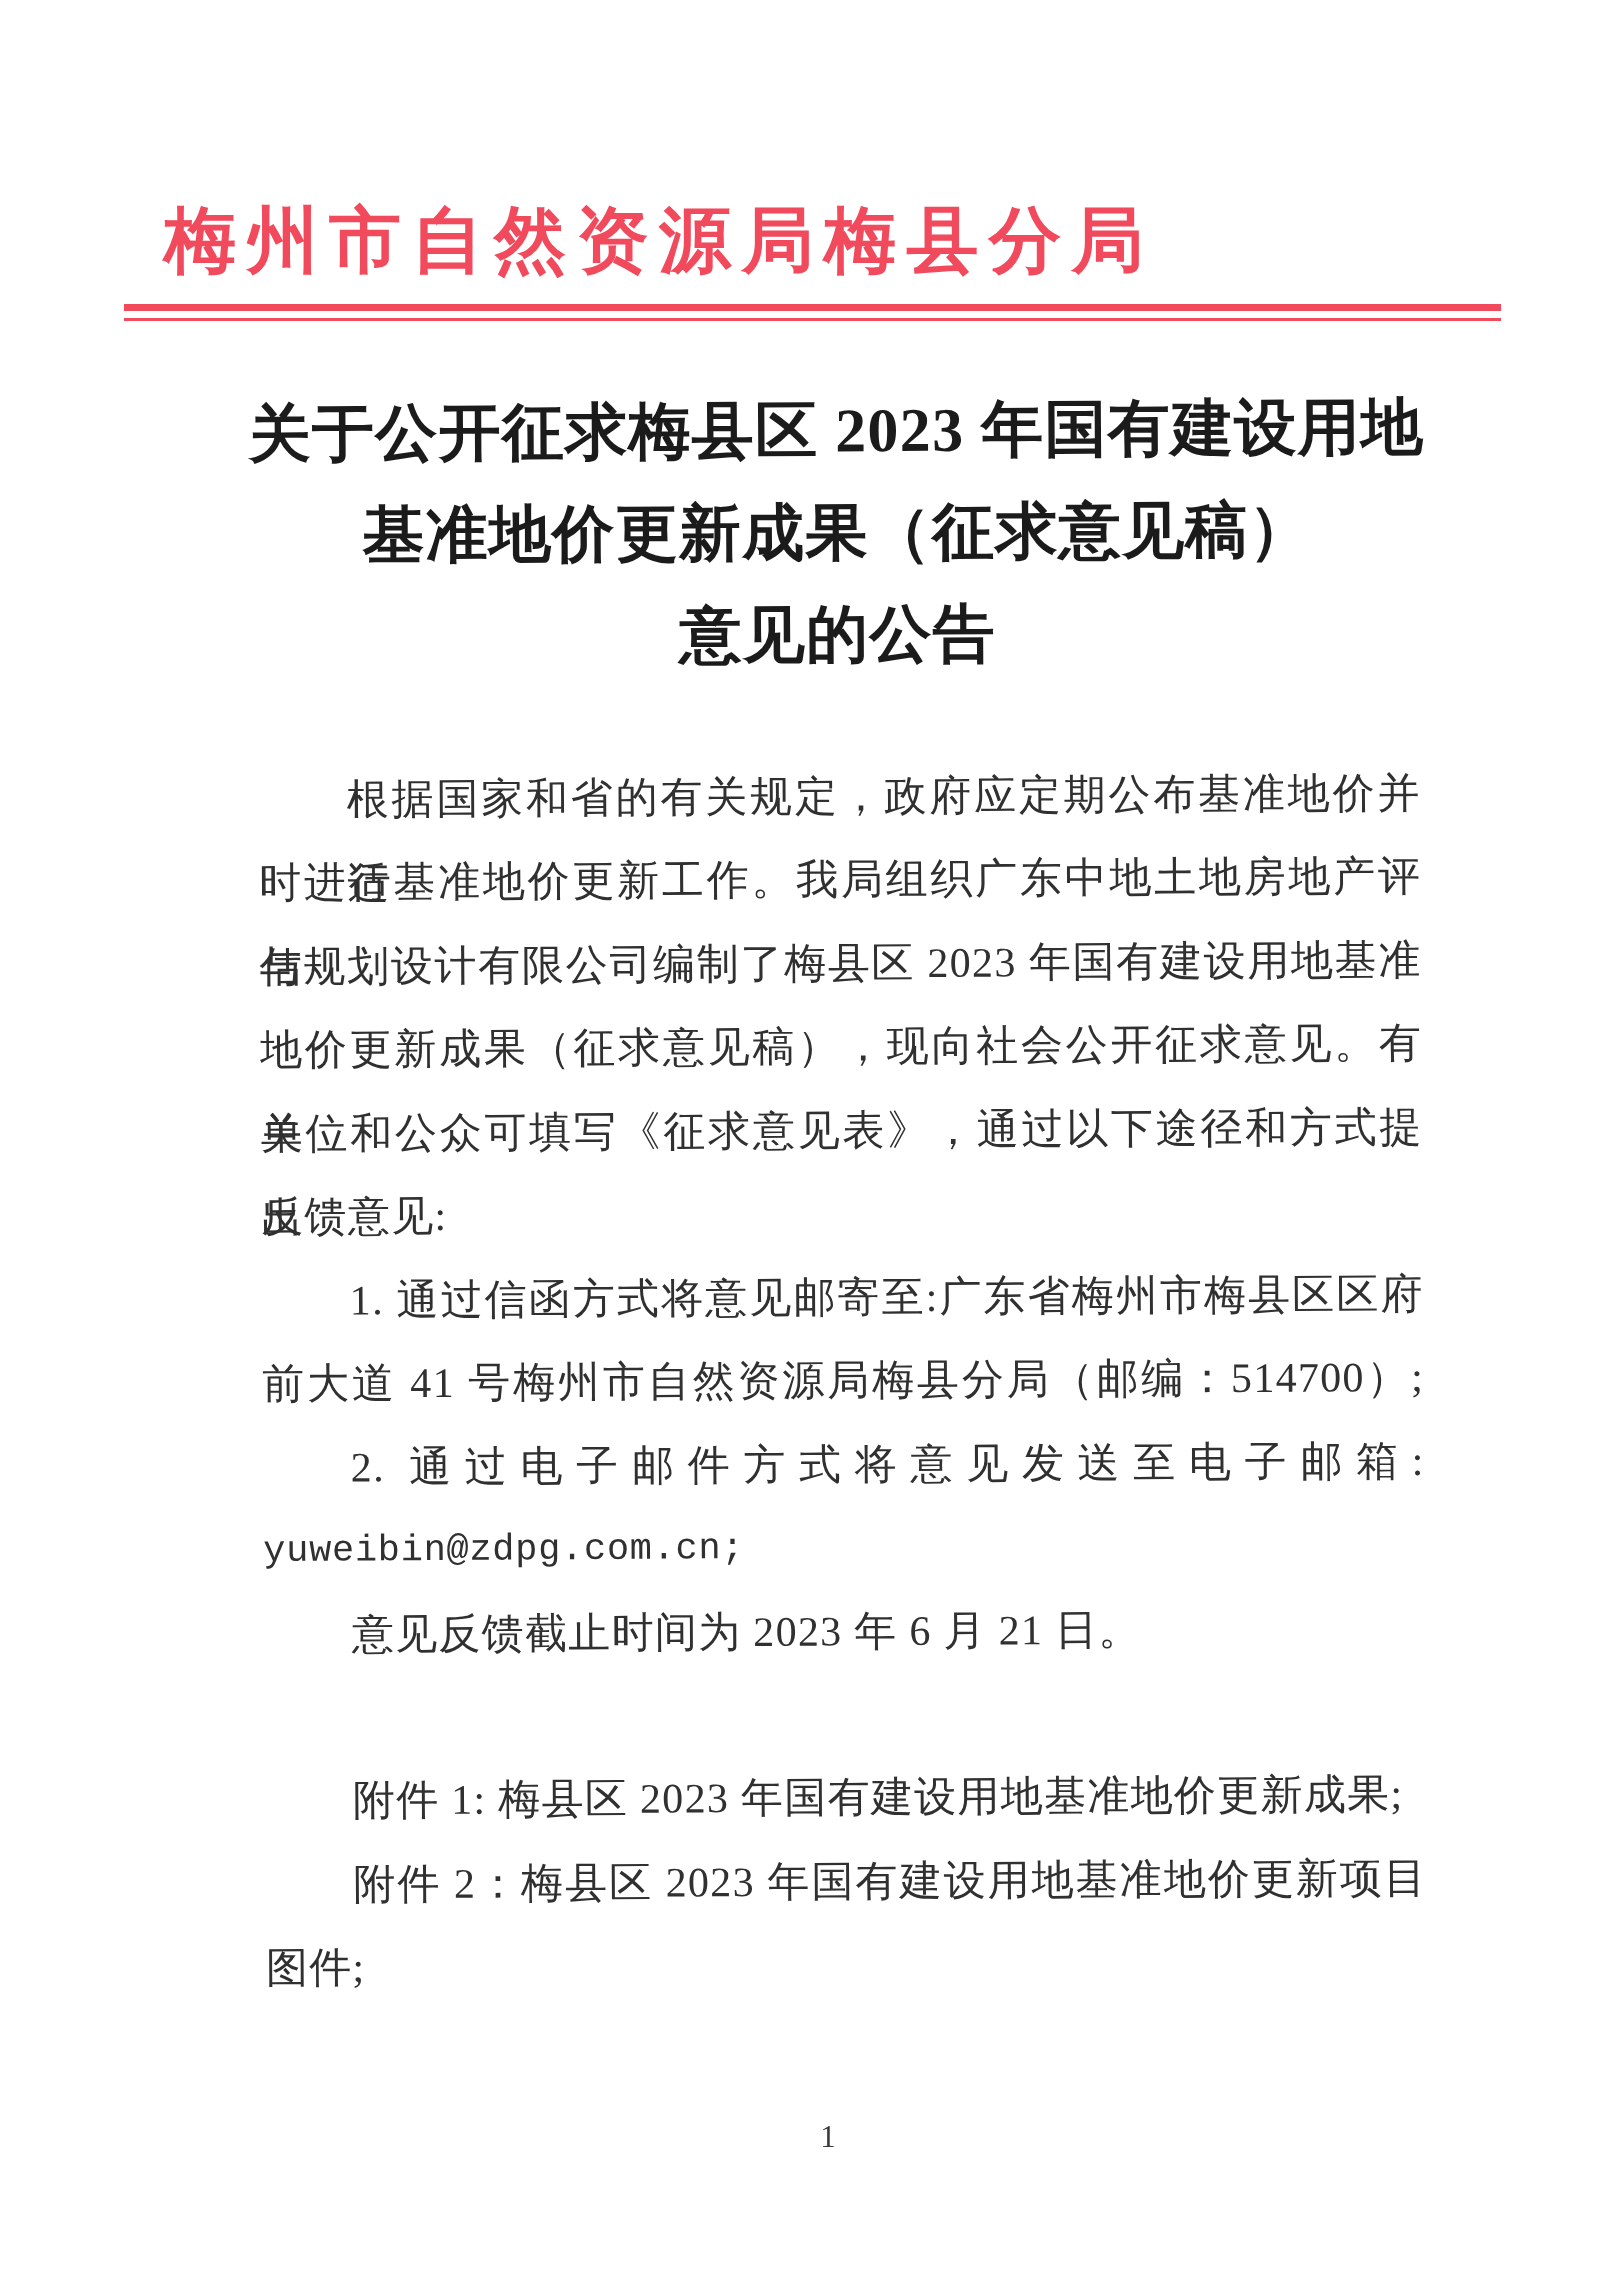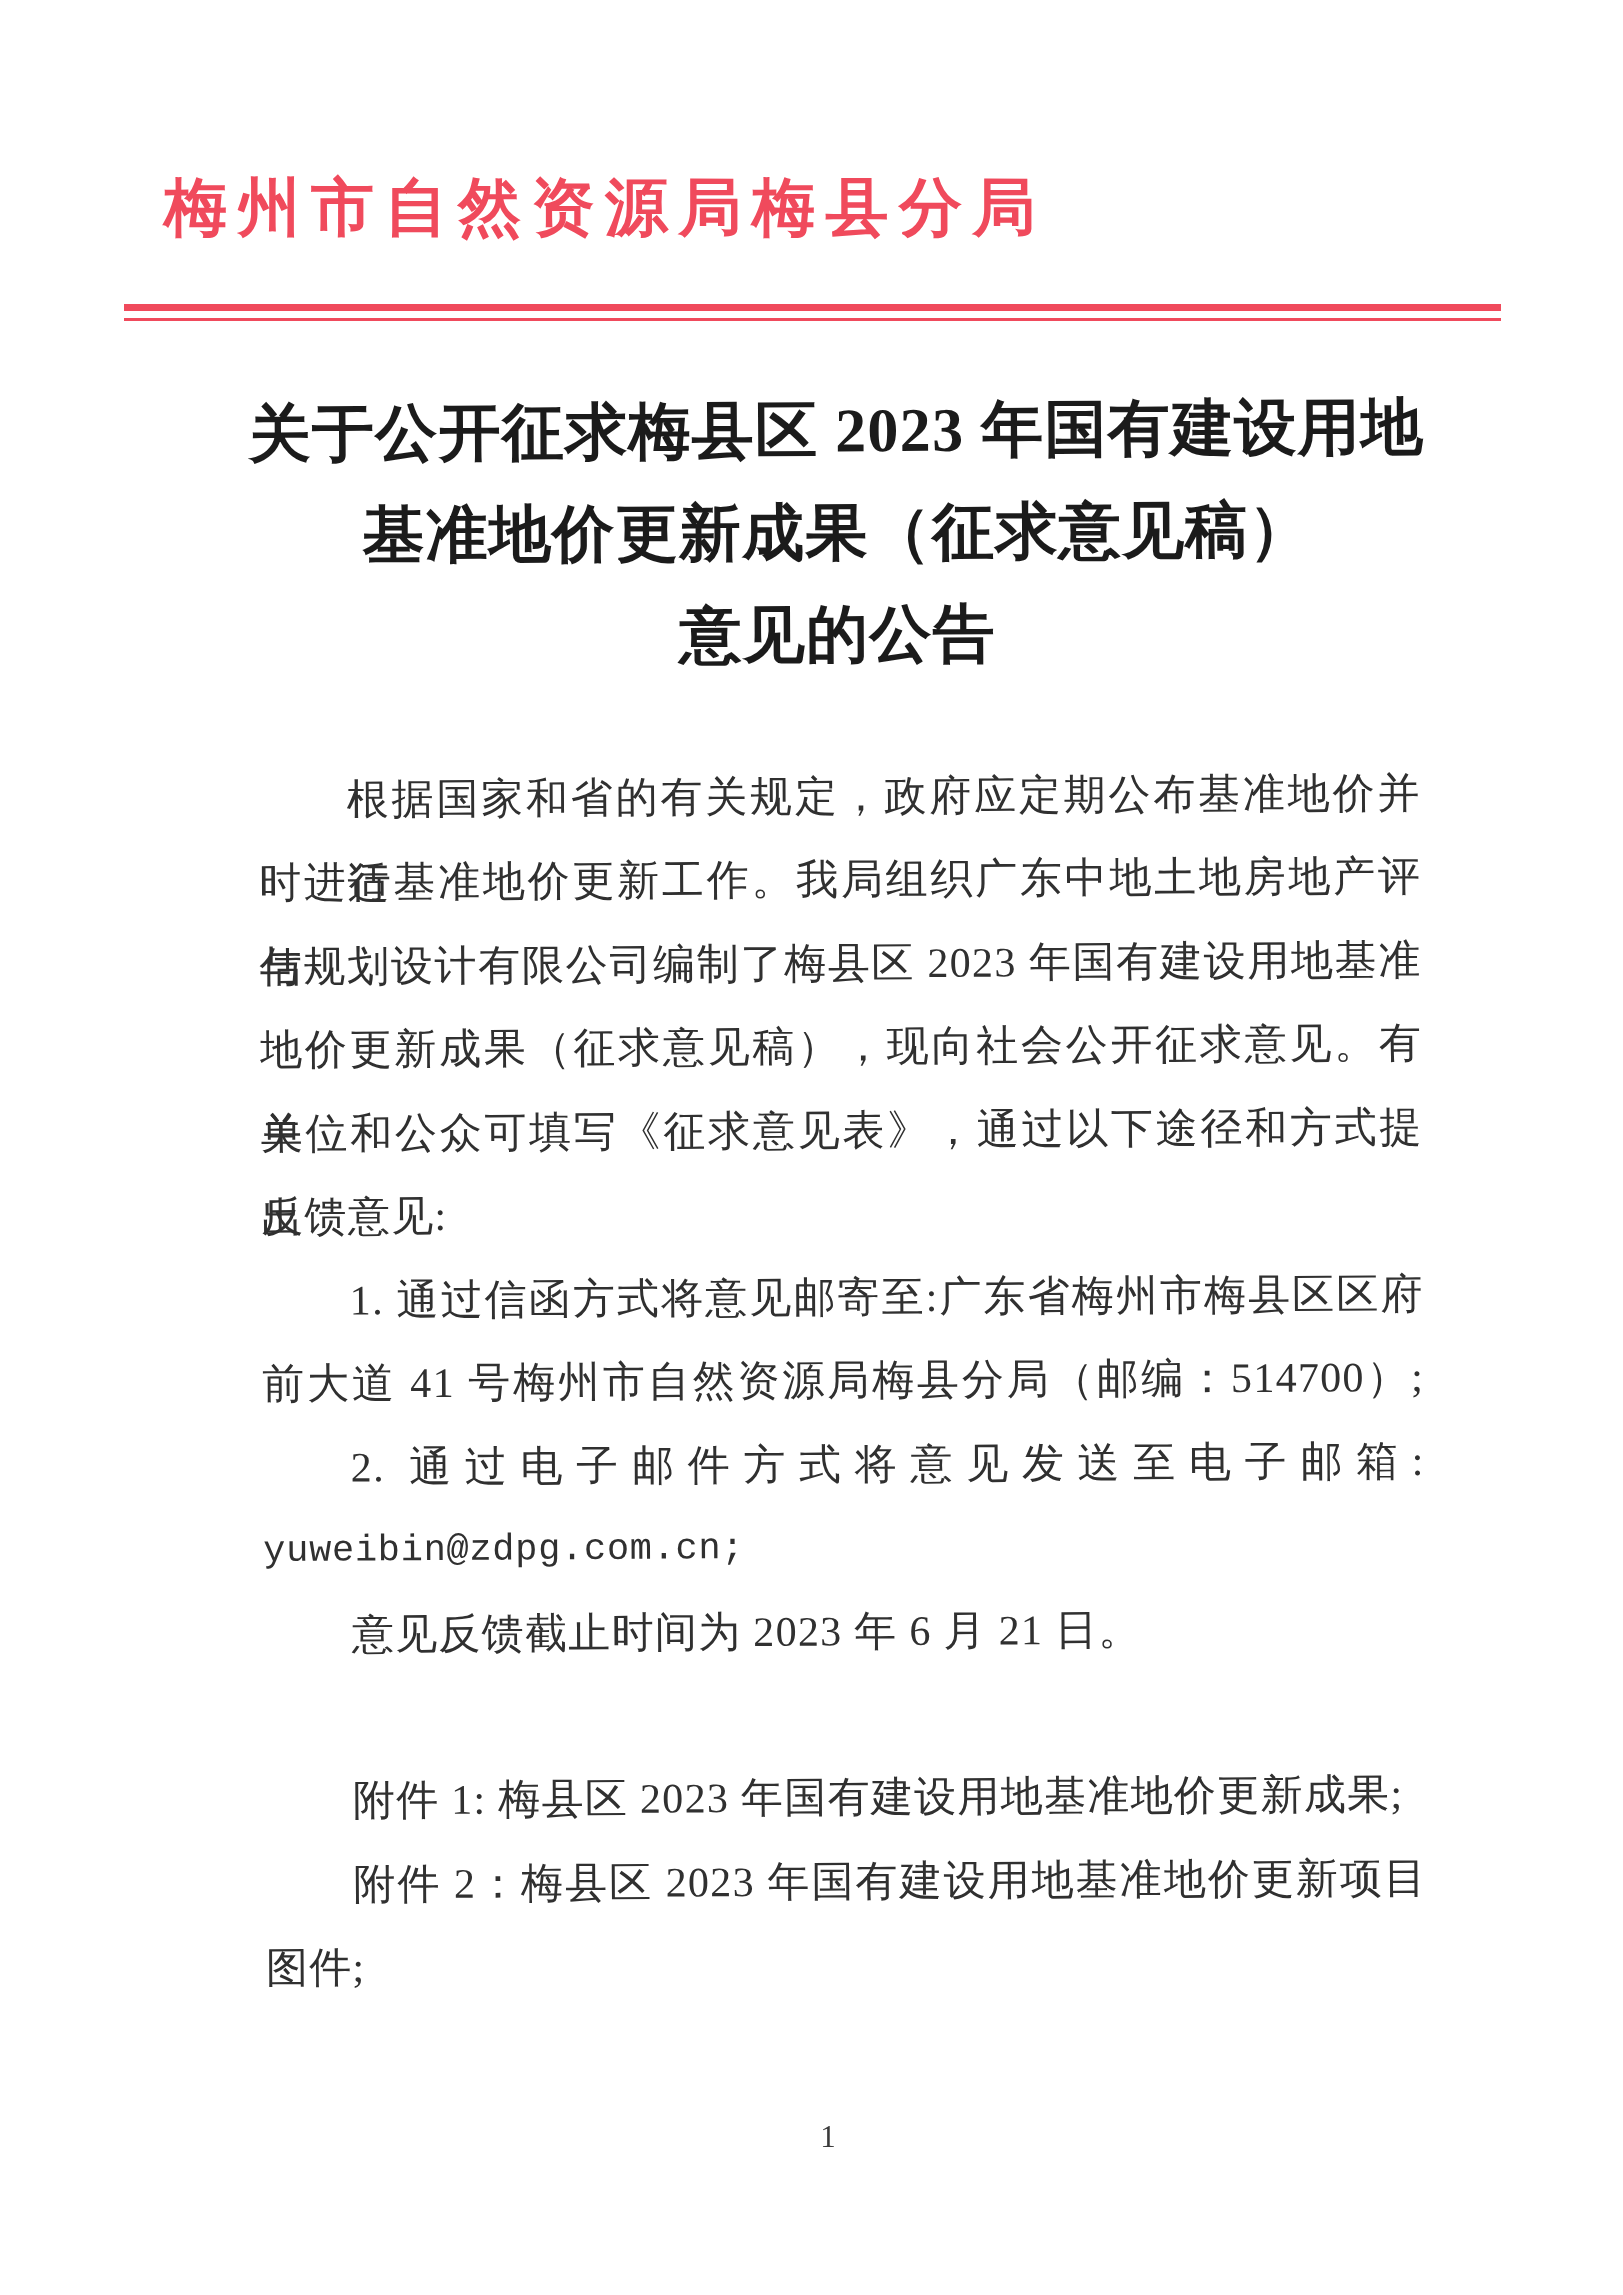--- a/index.html
+++ b/index.html
@@ -11,22 +11,22 @@
   html,body{margin:0;padding:0;background:#888;}
   .page{
     position:relative;
     width:1623px;height:2295px;
     background:var(--paper);
     overflow:hidden;
     font-family:"Liberation Serif", serif;
   }
   
   .agency{
-    position:absolute;left:164px;top:153px;
-    font-size:63px;line-height:111px;
+    position:absolute;left:164px;top:186px;
+    font-size:72px;line-height:111px;
     letter-spacing:10.5px;white-space:nowrap;
     color:var(--header-red);
     font-weight:bold;
   }
   .rule-thick{
     position:absolute;left:124px;top:304px;
     width:1377px;height:6.5px;
     background:var(--header-red);
   }
   .rule-thin{

